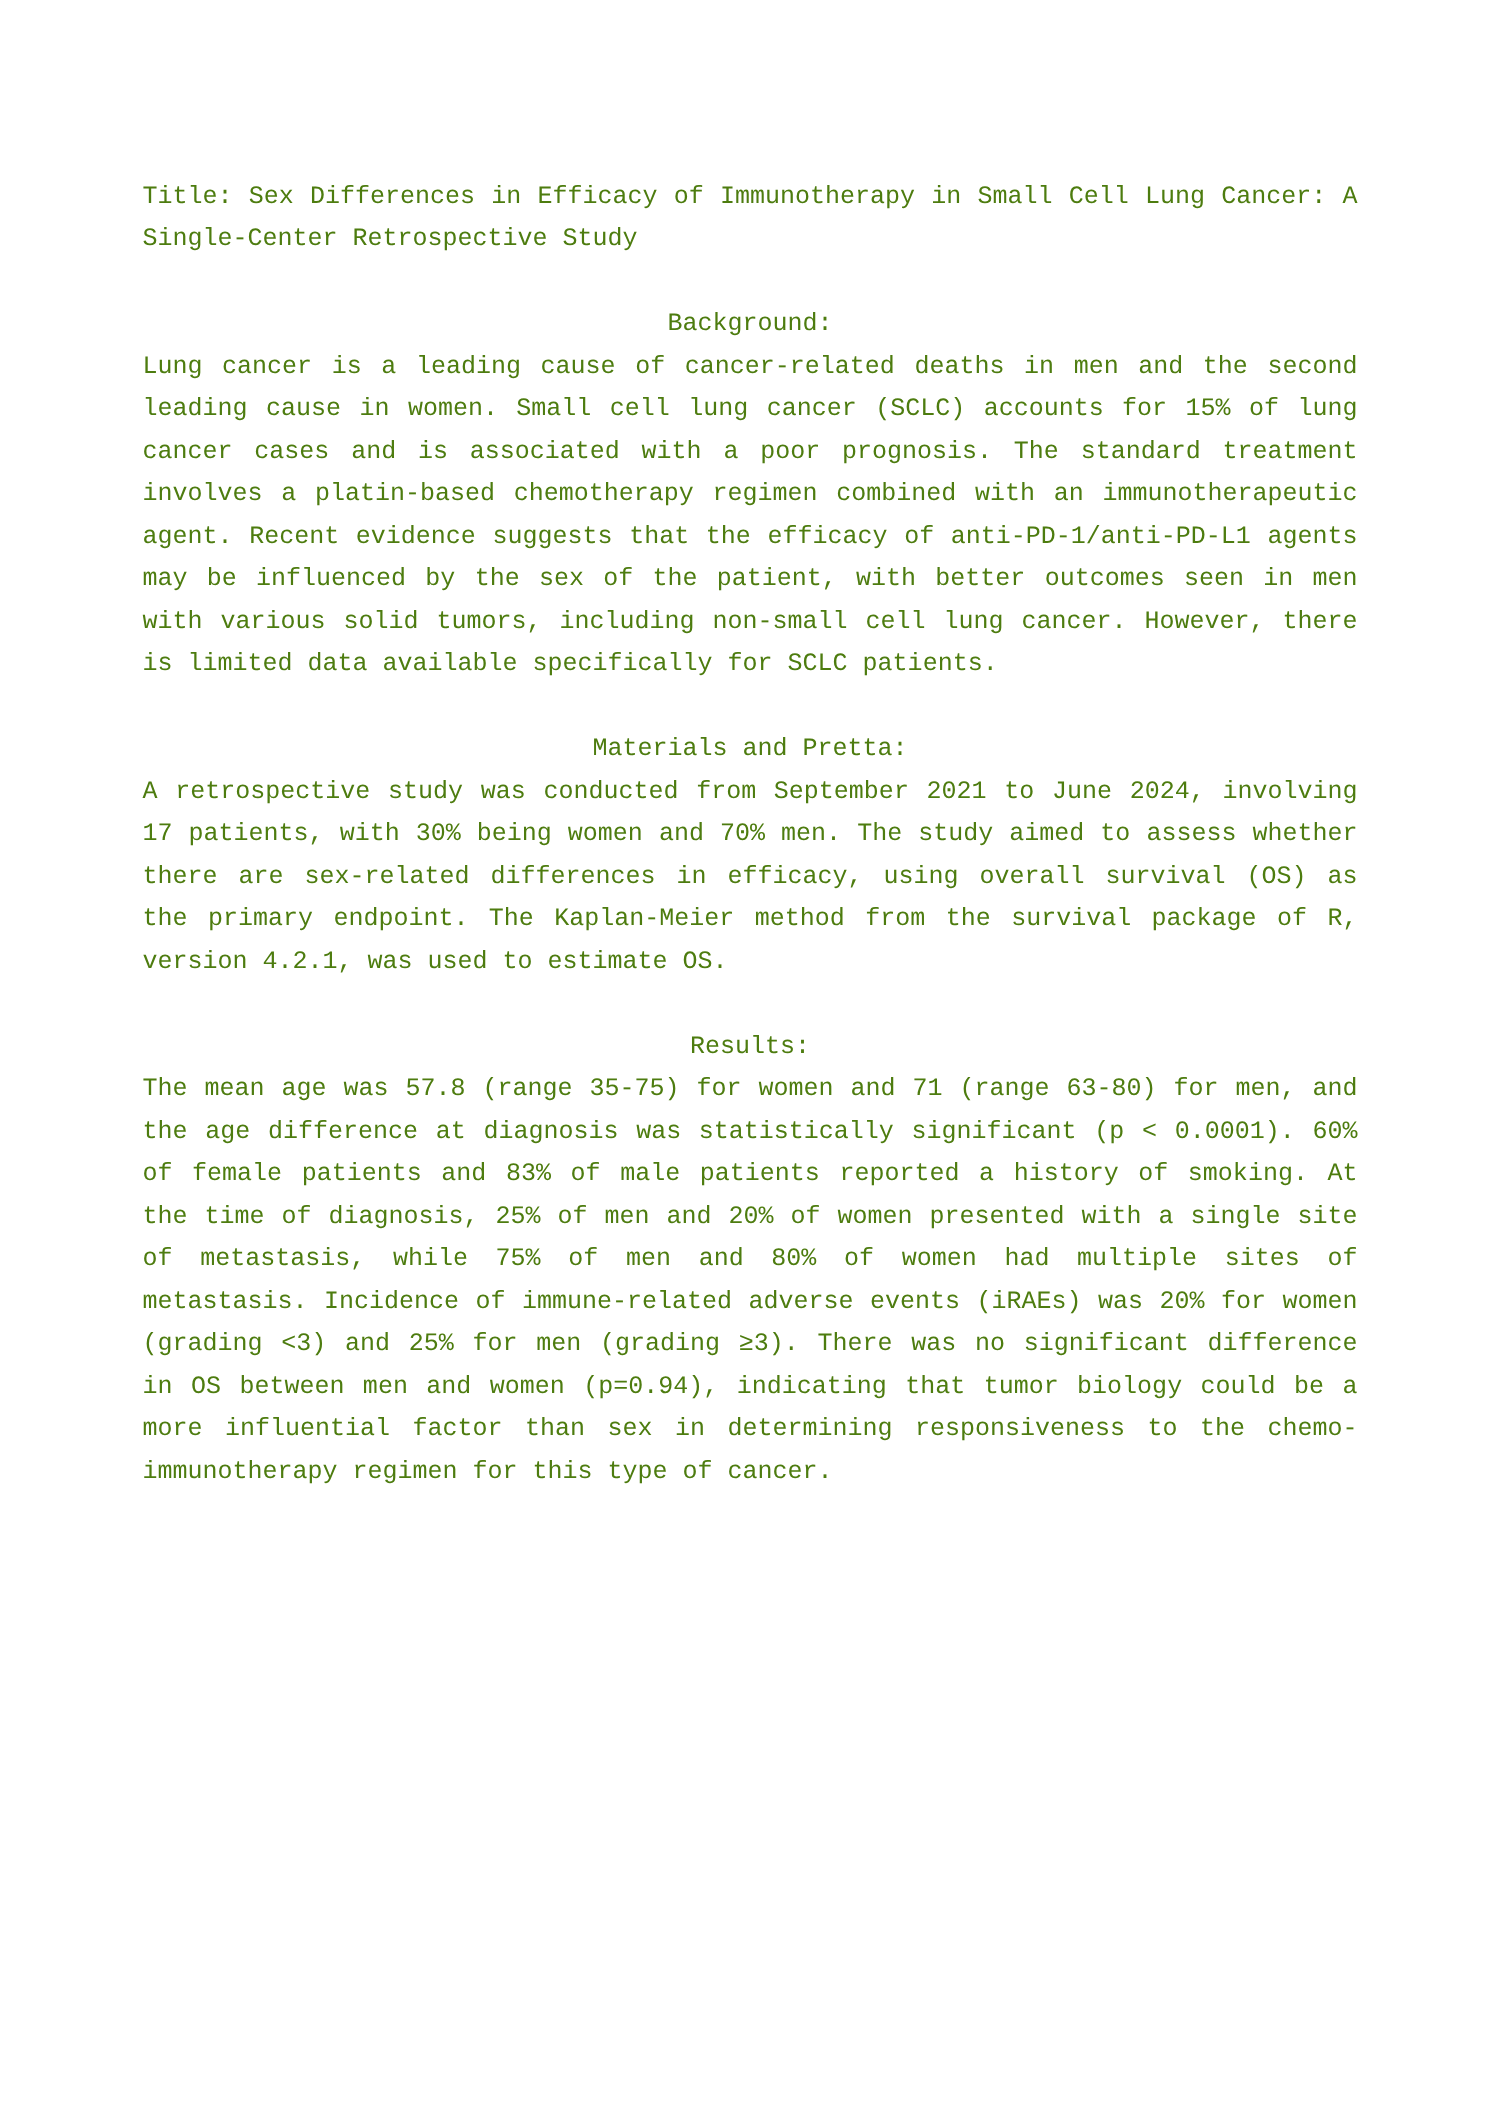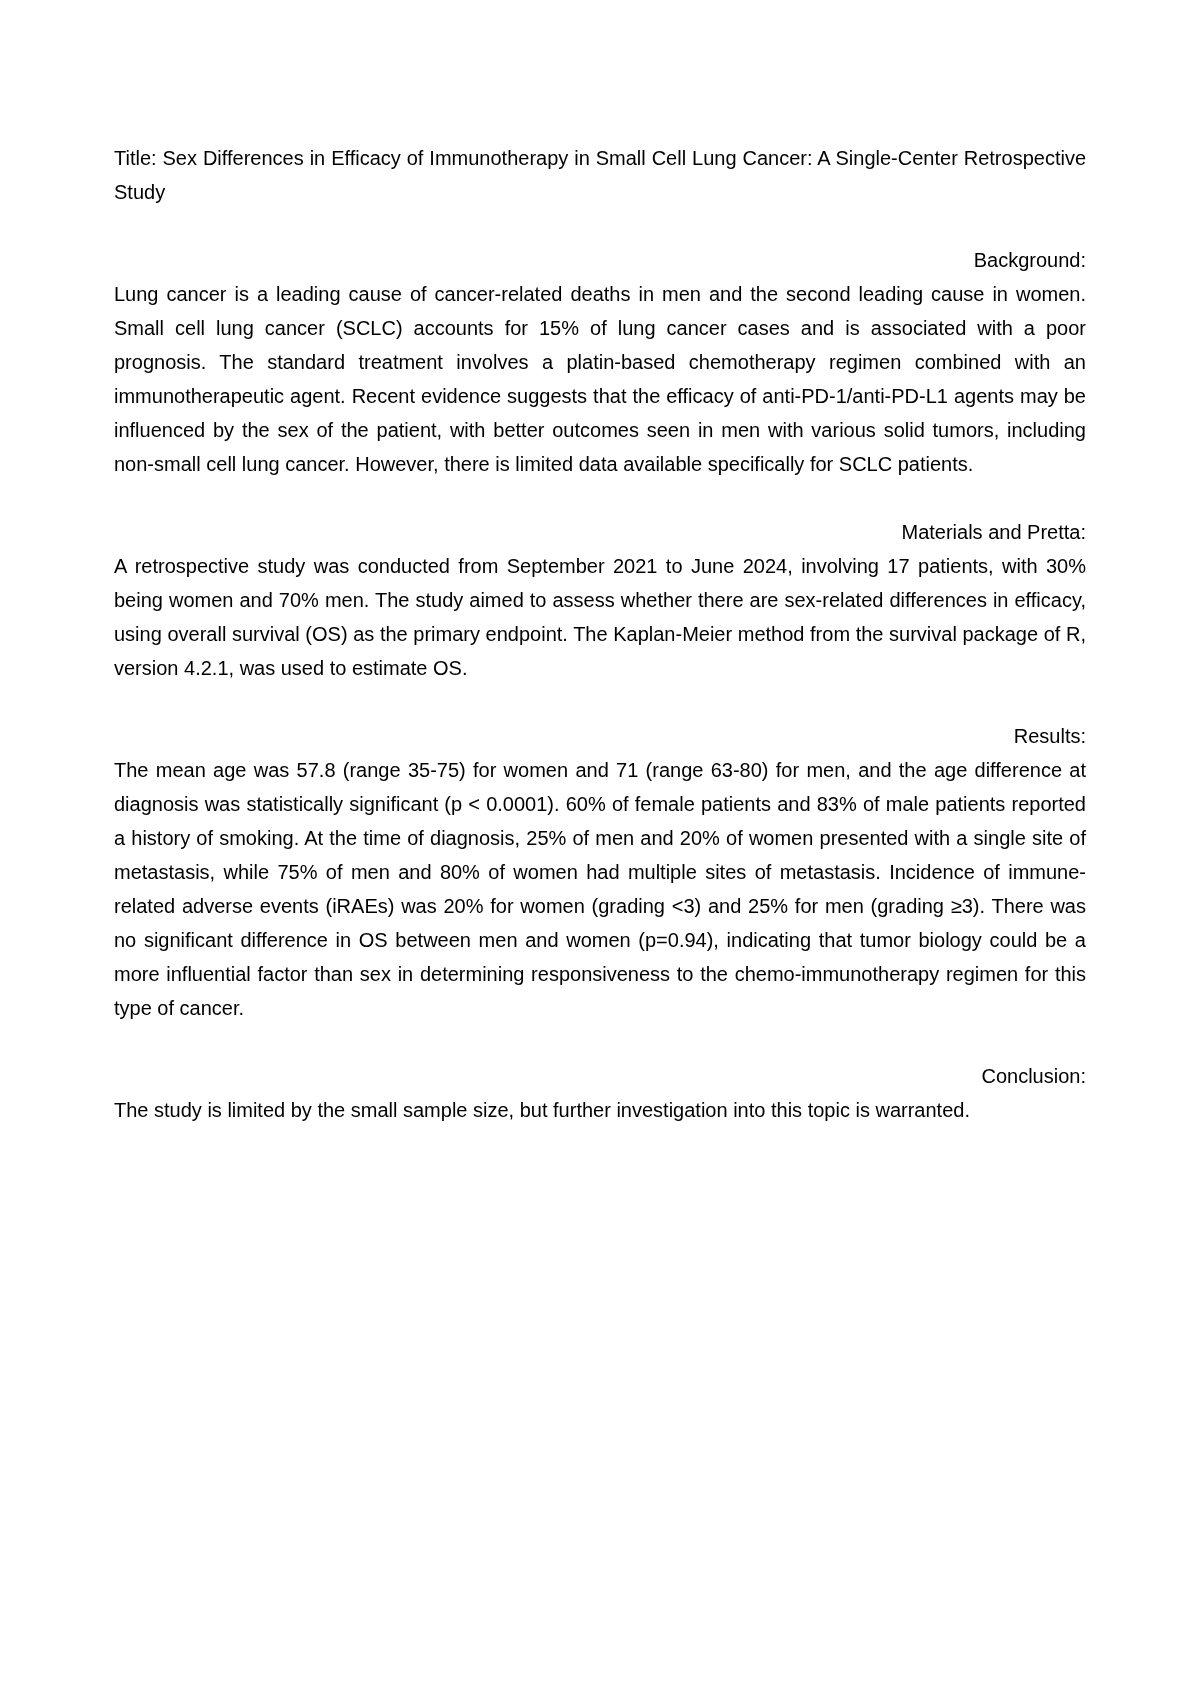--- a/index.html
+++ b/index.html
@@ -1,23 +1,23 @@
 <!DOCTYPE html>
 <html><head>
 <meta charset="utf-8">
 <style>
   html, body { margin: 0; padding: 0; background: #ffffff; }
   body { width: 1198px; height: 1695px; position: relative; overflow: hidden; }
   .page {
     position: absolute; left: 114px; top: 141px; width: 972px;
-    font-family: Liberation Sans, sans-serif;
-    font-size: 20px; line-height: 34px; color: #000000;
+    font-family: Liberation Mono, monospace;
+    font-size: 20px; line-height: 34px; color: #4d7c0f;
   }
   .block { margin: 0 0 34px 0; text-align: justify; }
-  .heading { display: block; text-align: right; }
+  .heading { display: block; text-align: center; }
   p { margin: 0; }
   .last-line { text-align-last: left; }
 </style>
 </head>
 <body>
 
 <div class="page">
   <div class="block">
     <p class="last-line">Title: Sex Differences in Efficacy of Immunotherapy in Small Cell Lung Cancer: A Single-Center Retrospective Study</p>
   </div>
@@ -26,17 +26,13 @@
     <p class="last-line">Lung cancer is a leading cause of cancer-related deaths in men and the second leading cause in women. Small cell lung cancer (SCLC) accounts for 15% of lung cancer cases and is associated with a poor prognosis. The standard treatment involves a platin-based chemotherapy regimen combined with an immunotherapeutic agent. Recent evidence suggests that the efficacy of anti-PD-1/anti-PD-L1 agents may be influenced by the sex of the patient, with better outcomes seen in men with various solid tumors, including non-small cell lung cancer. However, there is limited data available specifically for SCLC patients.</p>
   </div>
   <div class="block">
     <span class="heading">Materials and Pretta:</span>
     <p class="last-line">A retrospective study was conducted from September 2021 to June 2024, involving 17 patients, with 30% being women and 70% men. The study aimed to assess whether there are sex-related differences in efficacy, using overall survival (OS) as the primary endpoint. The Kaplan-Meier method from the survival package of R, version 4.2.1, was used to estimate OS.</p>
   </div>
   <div class="block">
     <span class="heading">Results:</span>
     <p class="last-line">The mean age was 57.8 (range 35-75) for women and 71 (range 63-80) for men, and the age difference at diagnosis was statistically significant (p &lt; 0.0001). 60% of female patients and 83% of male patients reported a history of smoking. At the time of diagnosis, 25% of men and 20% of women presented with a single site of metastasis, while 75% of men and 80% of women had multiple sites of metastasis. Incidence of immune-related adverse events (iRAEs) was 20% for women (grading &lt;3) and 25% for men (grading ≥3). There was no significant difference in OS between men and women (p=0.94), indicating that tumor biology could be a more influential factor than sex in determining responsiveness to the chemo-immunotherapy regimen for this type of cancer.</p>
   </div>
-  <div class="block">
-    <span class="heading">Conclusion:</span>
-    <p class="last-line">The study is limited by the small sample size, but further investigation into this topic is warranted.</p>
-  </div>
 </div>
 
 </body></html>

